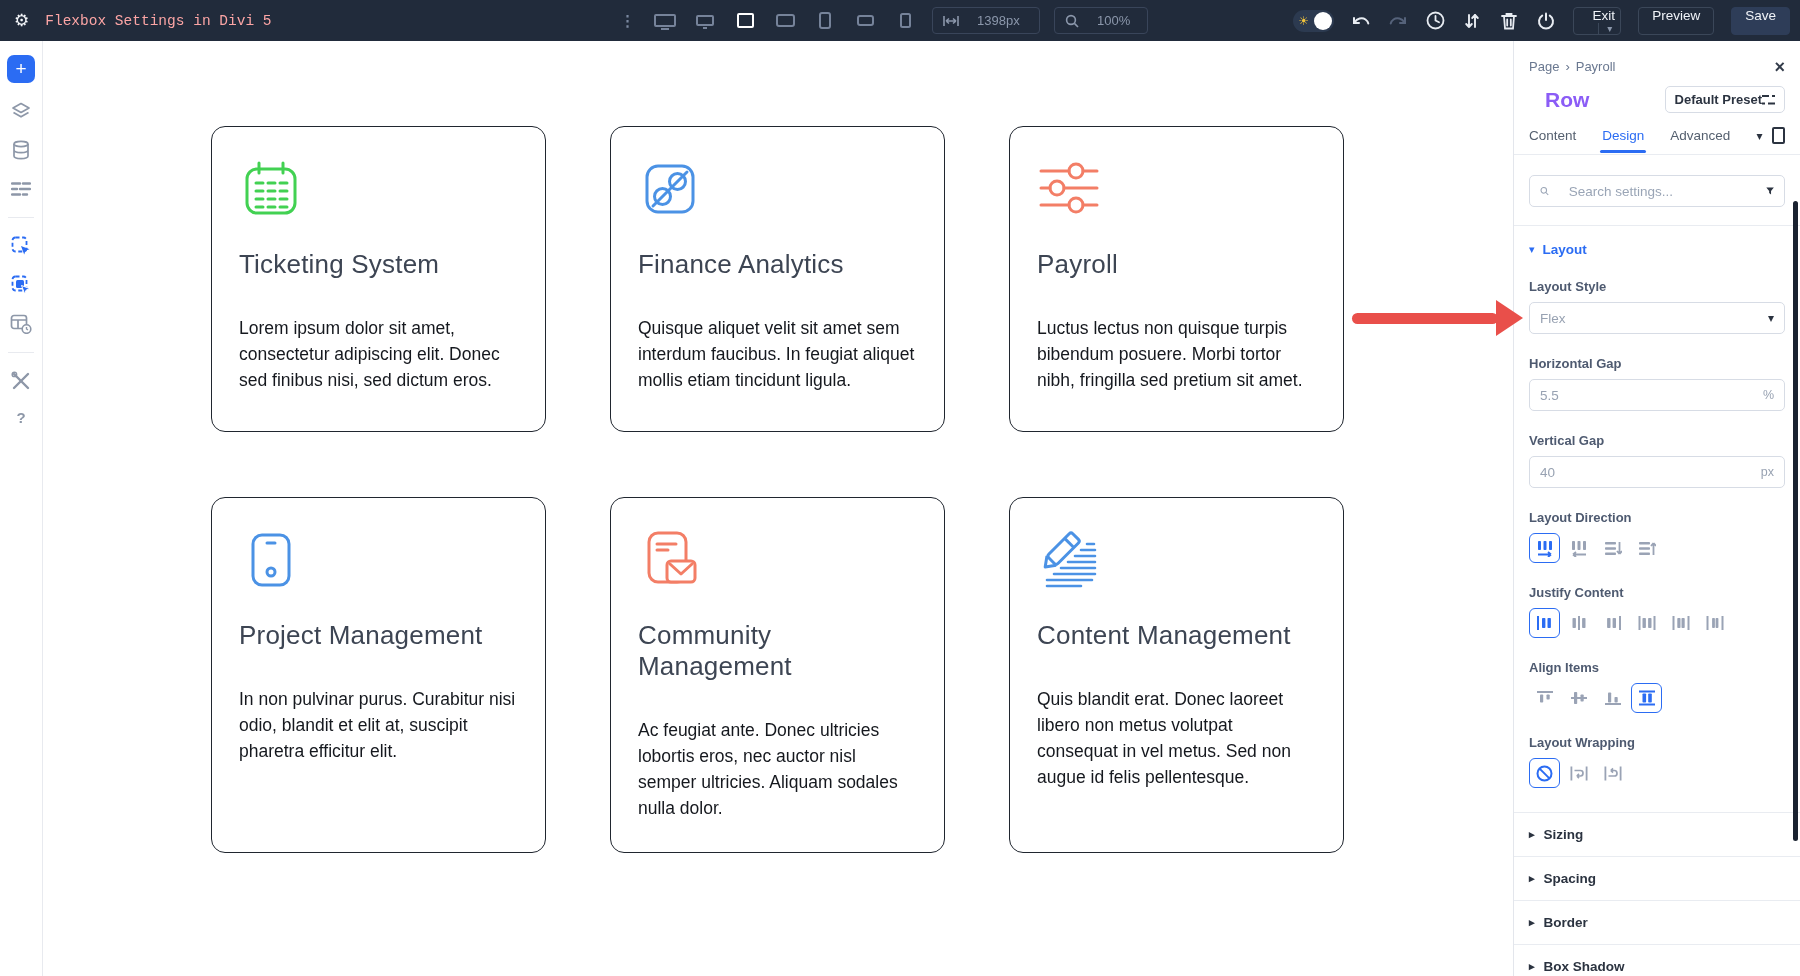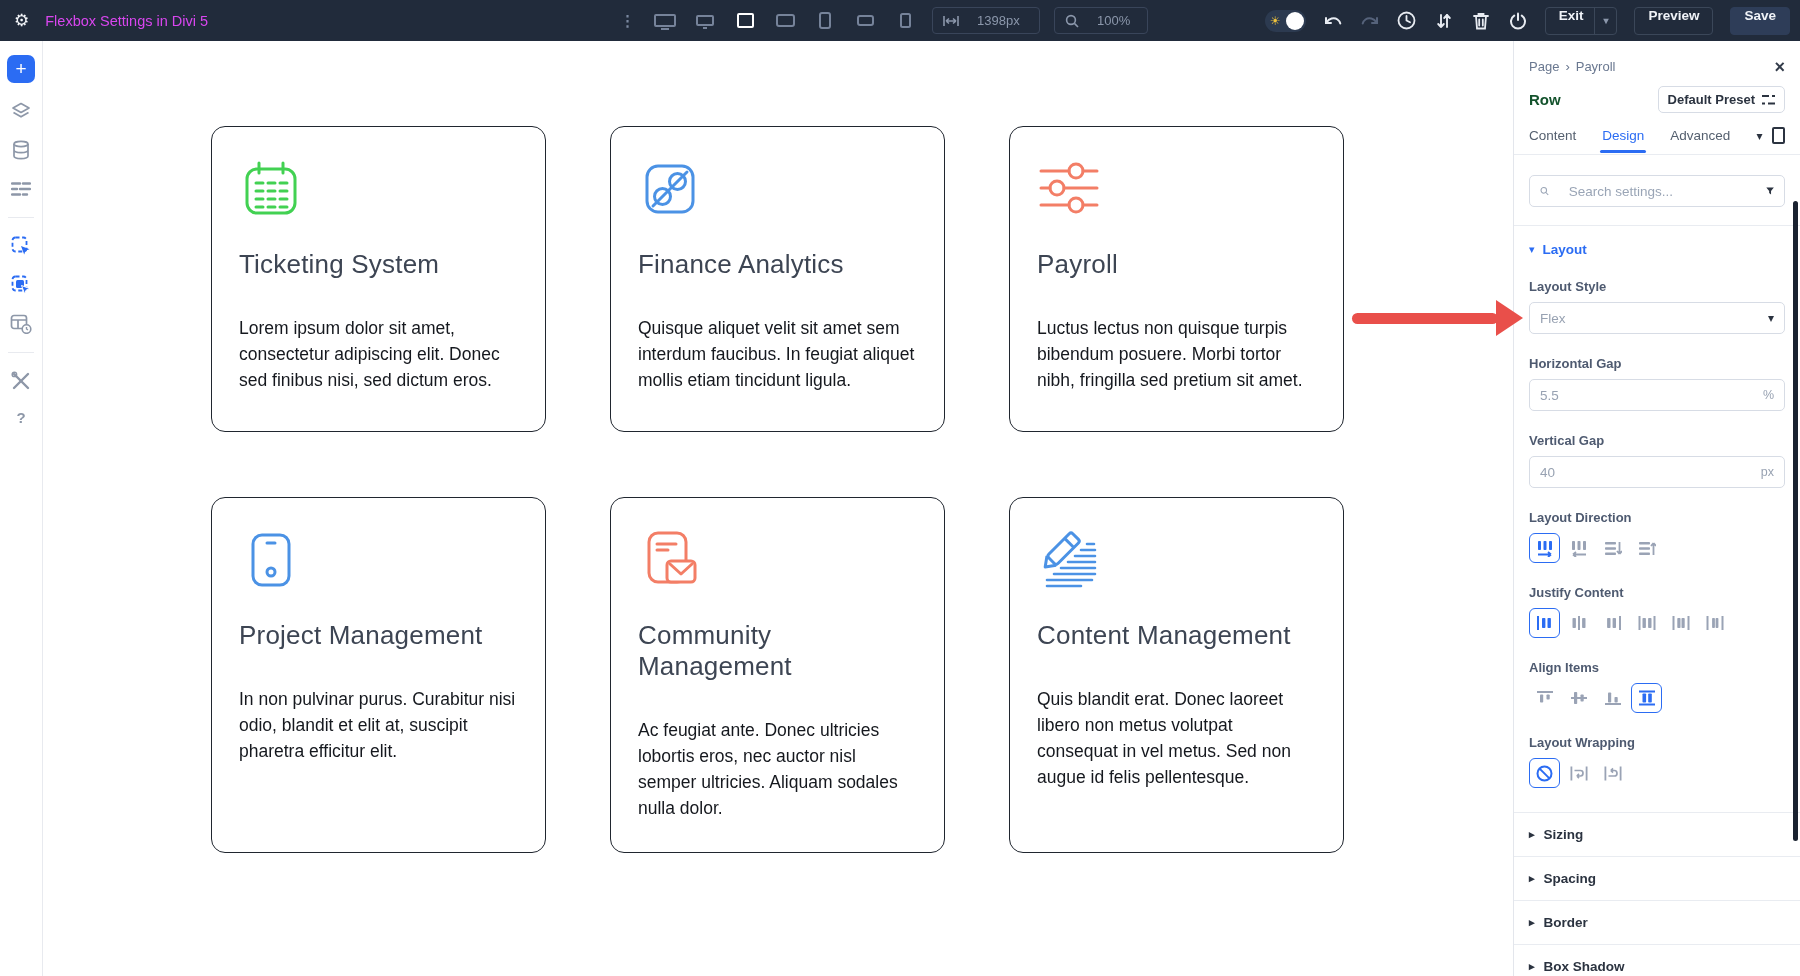--- a/index.html
+++ b/index.html
@@ -5,21 +5,21 @@
   * { margin:0; padding:0; box-sizing:border-box; }
   html,body { width:1800px; height:976px; overflow:hidden; background:#fff;
     font-family:"Liberation Sans", sans-serif; }
   .app { position:relative; width:1800px; height:976px; }
 
   
   .topbar { position:absolute; top:0; left:0; width:1800px; height:41px;
     background:#212b3b; display:flex; align-items:center; z-index:40; }
   .tb-left { display:flex; align-items:center; gap:16px; padding-left:14px; width:620px; }
   .gear-glyph { color:#f2f4f8; font-size:17px; line-height:1; cursor:pointer; }
-  .tb-title { color:#d946ef; font-size:14.5px; }
+  .tb-title { color:#fca5a5; font-size:14.5px;font-family:Liberation Mono, monospace; }
   .tb-center { display:flex; align-items:center; gap:14px; }
   .tb-dots { color:#7b89a0; font-size:15px; font-weight:700; letter-spacing:1px; margin-right:2px; cursor:grab; }
   .dev { display:flex; align-items:center; justify-content:center; width:26px; height:26px; cursor:pointer; }
   .dev .mon { width:22px; height:13px; border:2px solid #76839a; border-radius:2px; position:relative; }
   .dev .mon:after { content:""; position:absolute; left:5px; right:5px; bottom:-5px; height:2px; background:#76839a; }
   .dev .mon.small { width:18px; height:11px; }
   .dev .sq { width:17px; height:15px; border:2.5px solid #ffffff; border-radius:2px; }
   .dev .tab-l { width:19px; height:13px; border:2px solid #76839a; border-radius:3px; }
   .dev .ph-p { width:12px; height:17px; border:2px solid #76839a; border-radius:3px; }
   .dev .ph-l { width:17px; height:11px; border:2px solid #76839a; border-radius:3px; }
@@ -27,23 +27,23 @@
   .tb-field { display:flex; align-items:center; gap:18px; height:27px; padding:0 10px;
     border:1px solid #39455a; border-radius:4px; background:transparent; }
   .tb-field input { background:transparent; border:none; outline:none; color:#8b97ab;
     font-size:13px; width:52px; font-family:"Liberation Sans",sans-serif; }
   .tb-field.zoomf input { width:40px; }
   .tb-right { position:absolute; right:10px; top:0; height:41px; display:flex; align-items:center; gap:17px; }
   .toggle { width:41px; height:22px; border-radius:11px; background:#2c3a50; position:relative; cursor:pointer; }
   .toggle .sun { position:absolute; left:5px; top:3px; color:#f0c33c; font-size:12px; line-height:16px; }
   .toggle .knob { position:absolute; right:2px; top:2px; width:18px; height:18px; border-radius:50%; background:#fff; }
   .tb-icon { display:flex; align-items:center; justify-content:center; width:20px; height:20px; cursor:pointer; }
-  .tb-btn { height:28px; padding:0 13px; display:flex; align-items:flex-start; color:#f0f3f8;
-    font-size:13.5px; font-weight:700; border:1px solid #3b4759; border-radius:4px;
-    background:transparent; cursor:pointer; }
+  .tb-btn { height:28px; padding:0 13px; display:flex; align-items:center; color:#f0f3f8;
+    font-size:13.5px; font-weight:400; border:1px solid #3b4759; border-radius:4px;
+    background:transparent; cursor:pointer;flex-direction:column; }
   .tb-btn.split { padding-right:0; }
   .tb-btn .split-caret { margin-left:11px; border-left:1px solid #3b4759; height:100%;
     display:flex; align-items:center; padding:0 8px; color:#8b97ab; font-size:10px; }
   .tb-btn.save { background:#2e3d58; border-color:#2e3d58; }
 
   
   .sidebar { position:absolute; top:41px; left:0; width:43px; bottom:0; background:#fff;
     border-right:1px solid #e8eaef; display:flex; flex-direction:column; align-items:center;
     padding-top:14px; gap:17px; z-index:30; }
   .sb-plus { width:28px; height:28px; border-radius:7px; background:#2b6cf3; color:#fff;
@@ -68,22 +68,22 @@
   .annot-arrow .head { width:0; height:0; border-left:27px solid #e94f4a;
     border-top:18px solid transparent; border-bottom:18px solid transparent; margin-left:-2px; }
 
   
   .panel { position:absolute; top:41px; right:0; width:287px; bottom:0; background:#fff;
     border-left:1px solid #e3e6ec; z-index:50; }
   .p-crumbs { display:flex; align-items:center; gap:6px; padding:18px 15px 0 15px; font-size:13px; color:#6a7890; }
   .p-crumbs .crumb { cursor:pointer; }
   .p-close { margin-left:auto; color:#333c4a; font-size:18px; font-weight:700; cursor:pointer; line-height:14px; }
   .p-rowhead { display:flex; align-items:center; padding:12px 15px 0 15px; }
-  .p-title { font-size:15px; font-weight:700; color:#14532d; }
-  .preset-btn { margin-left:auto; display:flex; align-items:center; gap:7px; height:27px; padding:0 9px;
+  .p-title { font-size:21px; font-weight:700; color:#8b5cf6;margin-left:16px; }
+  .preset-btn { margin-left:auto; display:flex; align-items:center; height:27px; padding:0 9px;
     border:1px solid #d7dce5; border-radius:5px; font-size:13px; font-weight:600; color:#2b3340;
     background:#fff; cursor:pointer; }
   .p-tabs { display:flex; align-items:center; padding:14px 15px 0 15px; position:relative; }
   .p-tab { font-size:13.5px; color:#55606f; font-weight:500; margin-right:26px; padding-bottom:10px; cursor:pointer; position:relative; }
   .p-tab.active { color:#2b6cf3; }
   .p-tab.active:after { content:""; position:absolute; left:-2px; right:-2px; bottom:0; height:3px;
     border-radius:2px; background:#2b6cf3; }
   .tab-caret { margin-left:auto; color:#2b3340; font-size:12px; padding-bottom:10px; cursor:pointer; }
   .tab-box { width:20px; height:17px; border:2.5px solid #2b3340; border-radius:2px; margin-left:10px;
     margin-bottom:10px; cursor:pointer; }

